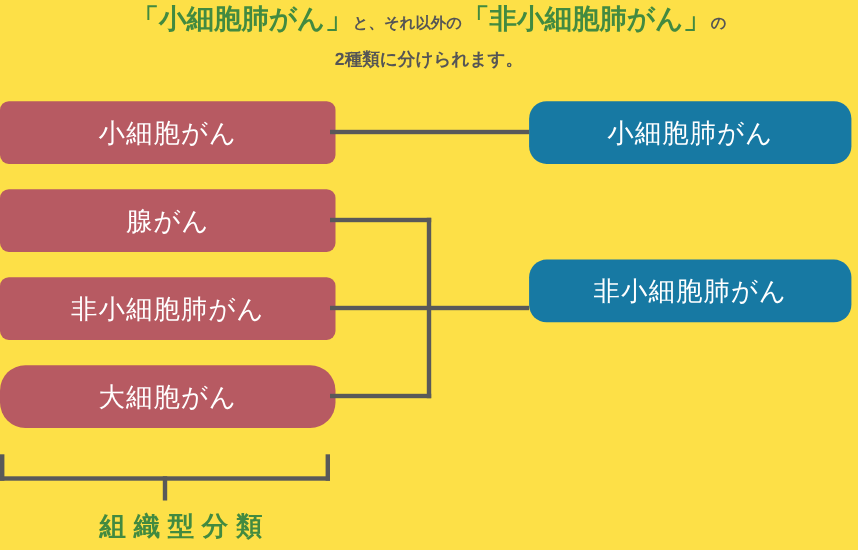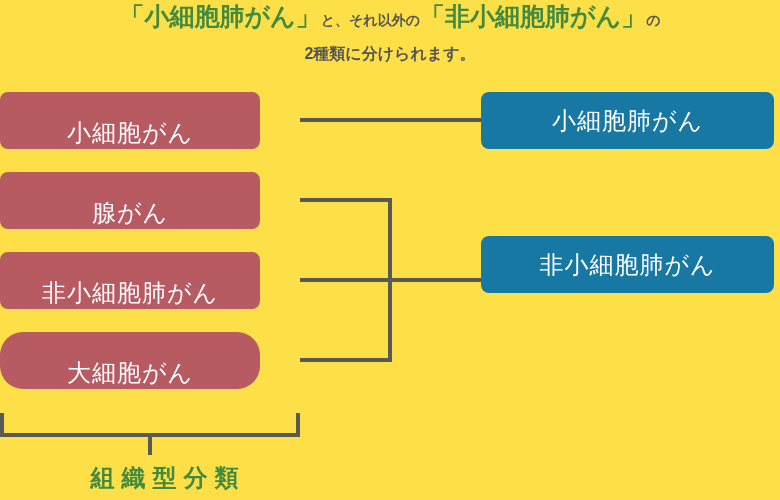--- a/index.html
+++ b/index.html
@@ -55,28 +55,28 @@
     display: flex;
     align-items: center;
     justify-content: center;
     color: #ffffff;
     font-size: 24px;
     font-weight: 500;
     letter-spacing: 1px;
   }
   .box-red {
     left: 0;
-    width: 260px;
+    width: 305px;
     background: #b75a62;
-    align-items: flex-end;
   }
   .box-blue {
     left: 481px;
     width: 293px;
     background: #1779a3;
+    border-radius: 16px;
   }
   #red-0 { top: 92px; }
   #red-1 { top: 172px; }
   #red-2 { top: 252px; }
   #red-3 { top: 332px; border-radius: 23px; }
   #blue-0 { top: 92px; }
   #blue-1 { top: 236px; }
   
   .line {
     position: absolute;

